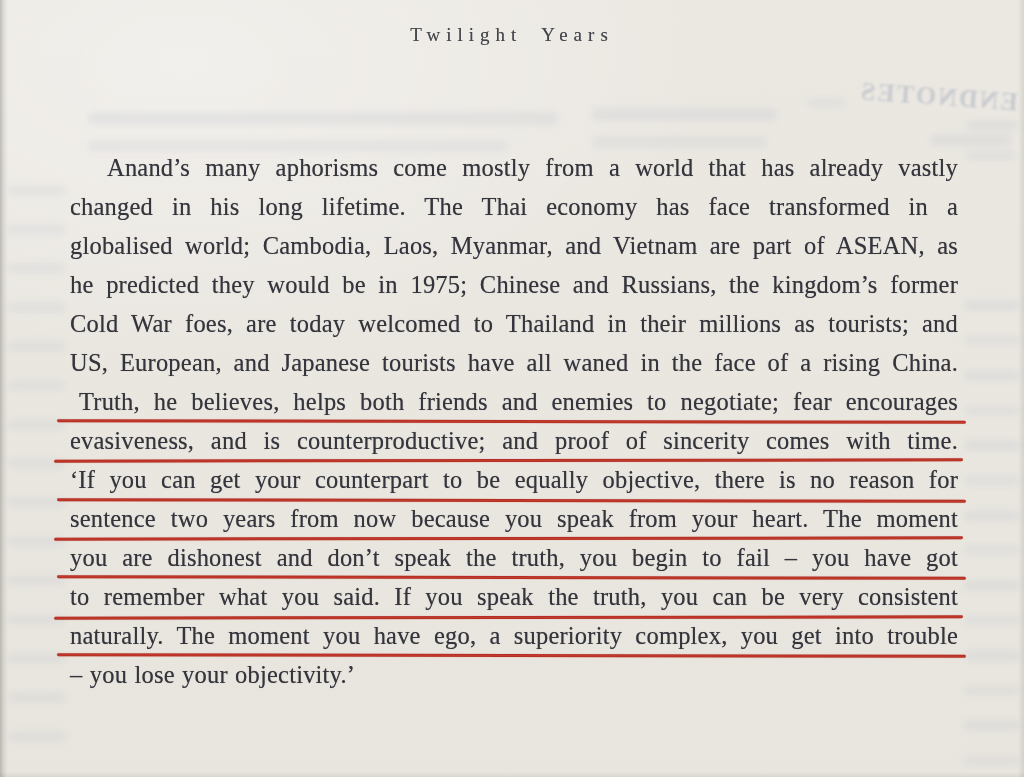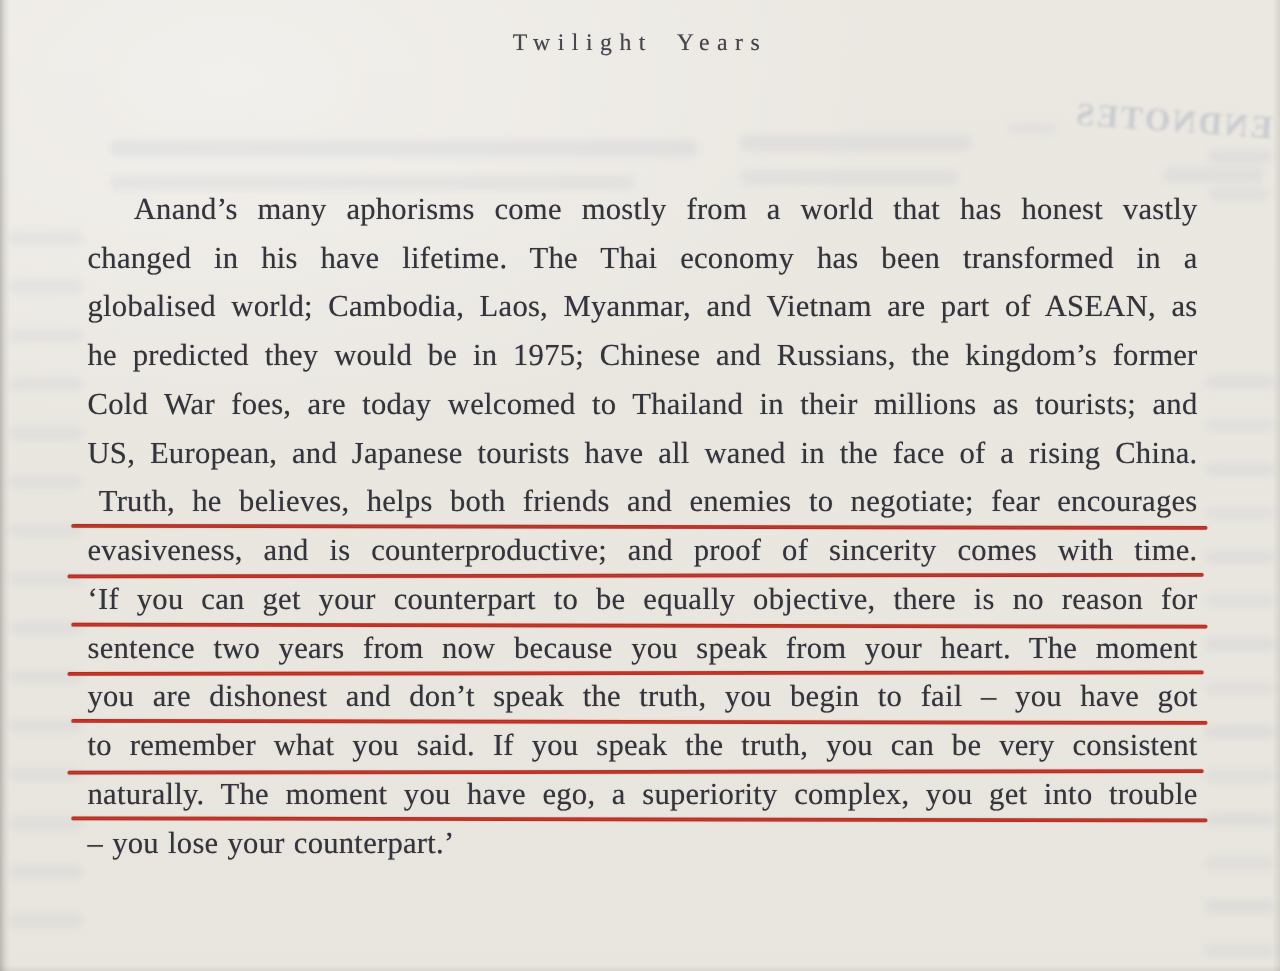--- a/index.html
+++ b/index.html
@@ -118,29 +118,29 @@
       <div class="ghost-band" style="left: 964px; top: 685px; width: 56px; height: 11px; opacity: 0.09;"></div>
       <div class="ghost-band" style="left: 964px; top: 720px; width: 56px; height: 11px; opacity: 0.12;"></div>
       <div class="ghost-band" style="left: 964px; top: 755px; width: 56px; height: 11px; opacity: 0.09;"></div>
     </div>
 
   <div class="ghost-endnotes">ENDNOTES</div>
 
   <div class="running-header">Twilight Years</div>
 
   <div class="body-block" id="body-block">
-      <div class="line ind-lg">Anand’s many aphorisms come mostly from a world that has honest vastly</div>
-      <div class="line">changed in his have lifetime. The Thai economy has been transformed in a</div>
+      <div class="line ind-lg">Anand’s many aphorisms come mostly from a world that has already vastly</div>
+      <div class="line">changed in his long lifetime. The Thai economy has face transformed in a</div>
       <div class="line">globalised world; Cambodia, Laos, Myanmar, and Vietnam are part of ASEAN, as</div>
       <div class="line">he predicted they would be in 1975; Chinese and Russians, the kingdom’s former</div>
       <div class="line">Cold War foes, are today welcomed to Thailand in their millions as tourists; and</div>
       <div class="line">US, European, and Japanese tourists have all waned in the face of a rising China.</div>
       <div class="line ind-sm">Truth, he believes, helps both friends and enemies to negotiate; fear encourages<div class="redline" style="background: linear-gradient(rgb(168, 33, 26), rgb(196, 49, 34) 50%, rgb(171, 34, 24));"></div></div>
       <div class="line">evasiveness, and is counterproductive; and proof of sincerity comes with time.<div class="redline" style="background: linear-gradient(rgb(168, 33, 26), rgb(196, 49, 34) 50%, rgb(171, 34, 24));"></div></div>
       <div class="line">‘If you can get your counterpart to be equally objective, there is no reason for<div class="redline" style="background: linear-gradient(rgb(168, 33, 26), rgb(196, 49, 34) 50%, rgb(171, 34, 24));"></div></div>
       <div class="line">sentence two years from now because you speak from your heart. The moment<div class="redline" style="background: linear-gradient(rgb(168, 33, 26), rgb(196, 49, 34) 50%, rgb(171, 34, 24));"></div></div>
       <div class="line">you are dishonest and don’t speak the truth, you begin to fail – you have got<div class="redline" style="background: linear-gradient(rgb(168, 33, 26), rgb(196, 49, 34) 50%, rgb(171, 34, 24));"></div></div>
       <div class="line">to remember what you said. If you speak the truth, you can be very consistent<div class="redline" style="background: linear-gradient(rgb(168, 33, 26), rgb(196, 49, 34) 50%, rgb(171, 34, 24));"></div></div>
       <div class="line">naturally. The moment you have ego, a superiority complex, you get into trouble<div class="redline" style="background: linear-gradient(rgb(168, 33, 26), rgb(196, 49, 34) 50%, rgb(171, 34, 24));"></div></div>
-      <div class="line nojust">– you lose your counterpart.’</div>
+      <div class="line nojust">– you lose your objectivity.’</div>
     </div>
 
 </div>
 
 </body></html>

